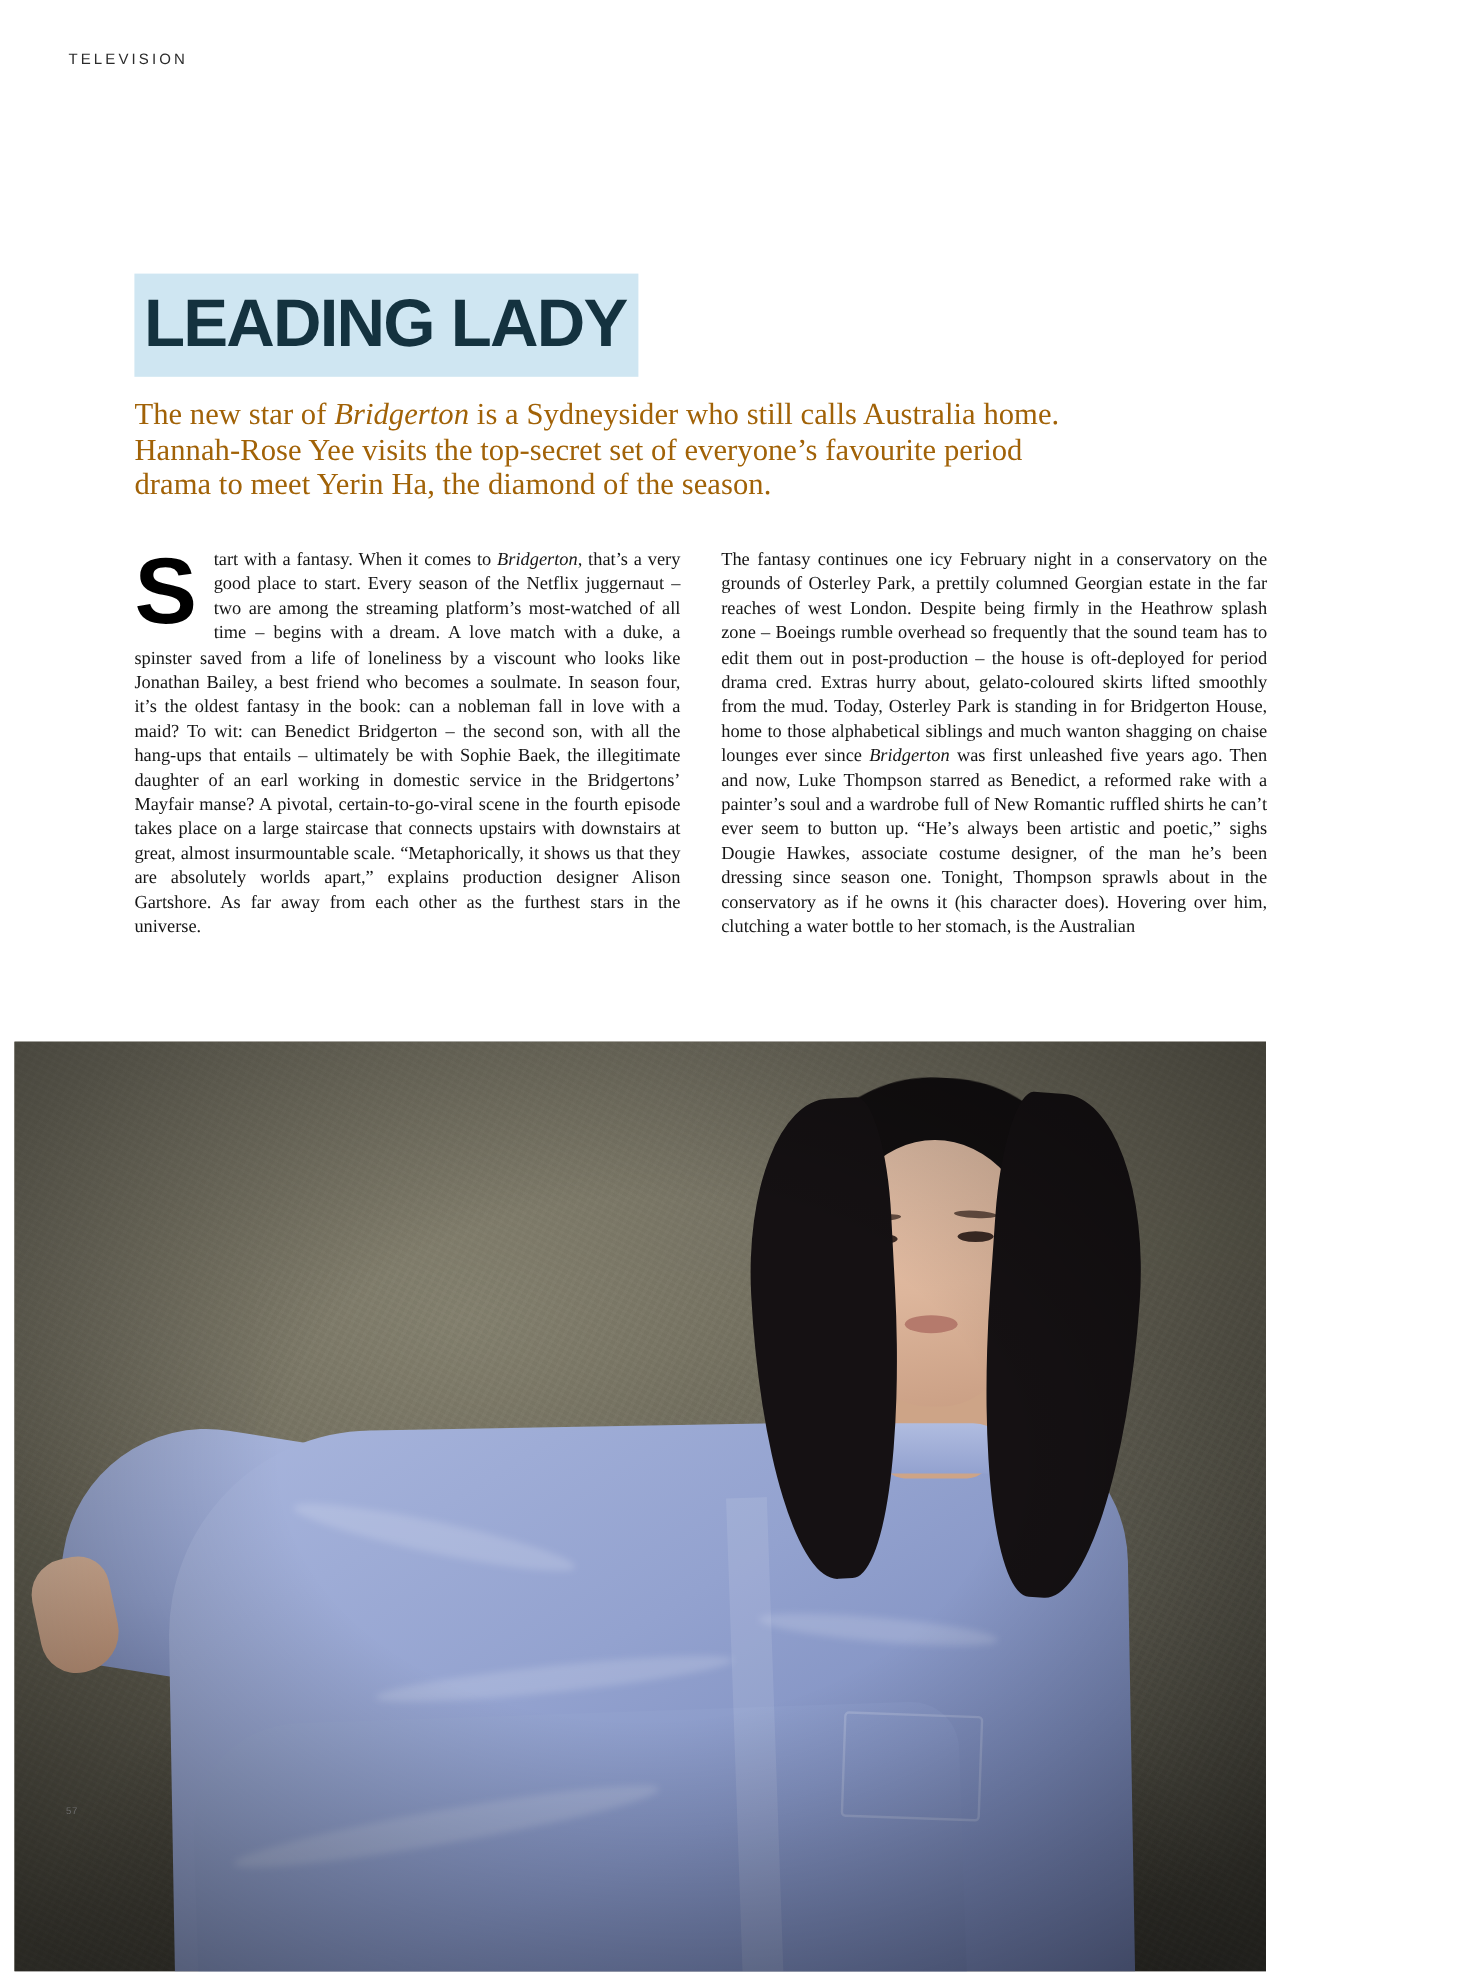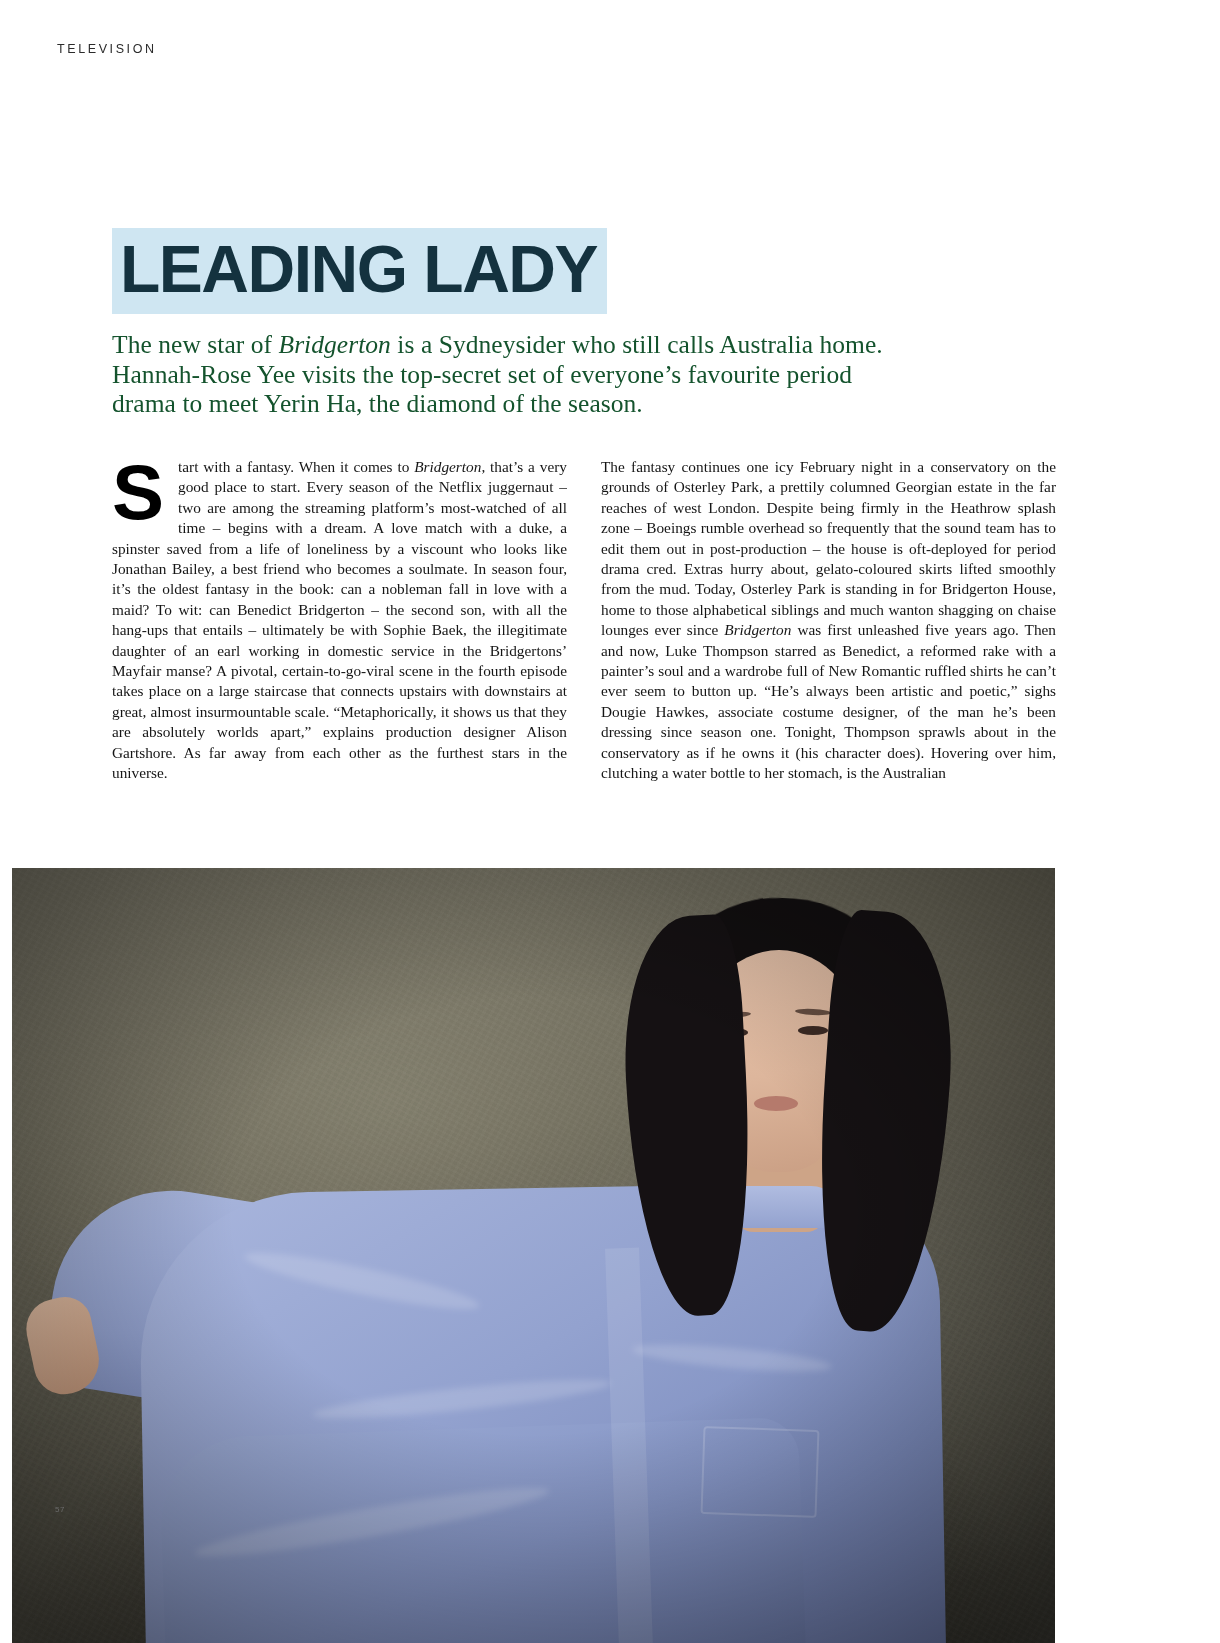--- a/index.html
+++ b/index.html
@@ -39,37 +39,37 @@
   .headline-wrap {
     position: absolute;
     left: 112px;
     top: 228px;
   }
   .headline {
     display: inline-block;
     background: #cfe6f2;
     font-family: "Liberation Sans", sans-serif;
     font-weight: 700;
-    font-size: 66px;
+    font-size: 56px;
     line-height: 78px;
     letter-spacing: -1.5px;
     color: #14323f;
     padding: 2px 10px 6px 8px;
   }
 
   
   .standfirst {
     position: absolute;
     left: 112px;
     top: 330px;
     width: 800px;
     font-family: "Liberation Serif", serif;
     font-size: 25.5px;
     line-height: 29.5px;
-    color: #14532d;
+    color: #a16207;
     letter-spacing: 0.05px;
   }
   .standfirst em { font-style: italic; }
 
   
   .columns {
     position: absolute;
     left: 112px;
     top: 457px;
     width: 945px;

